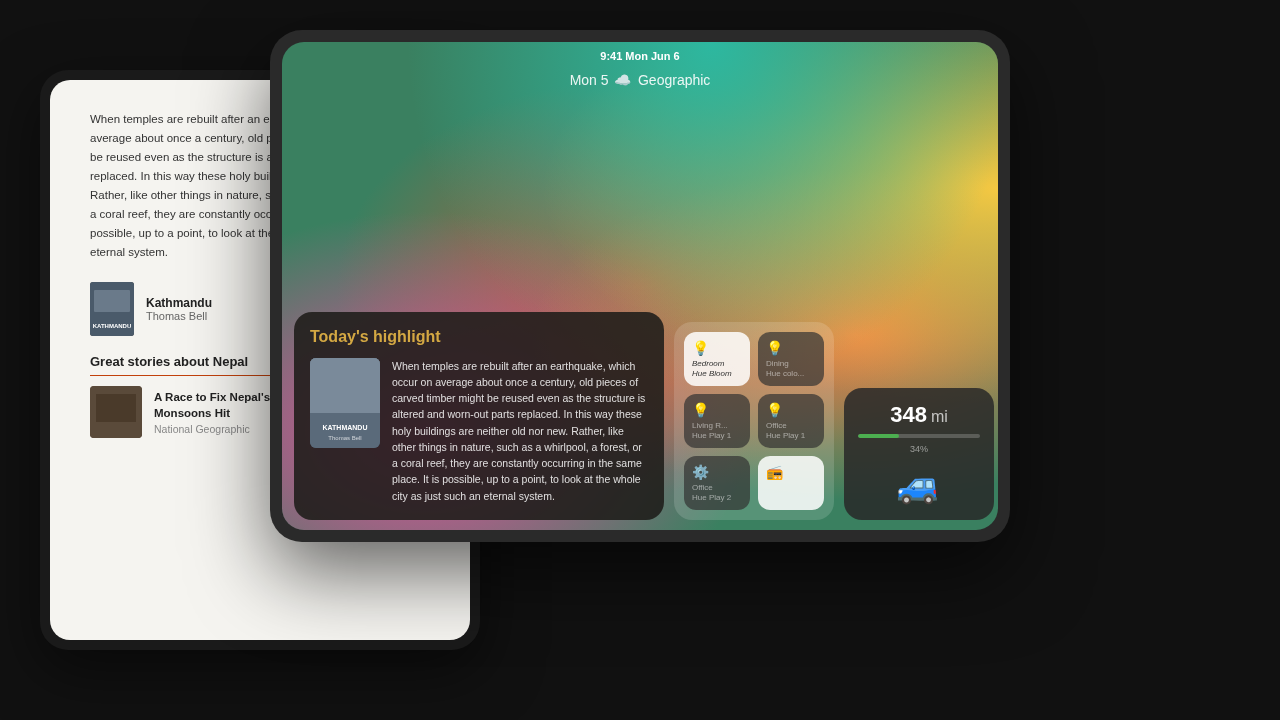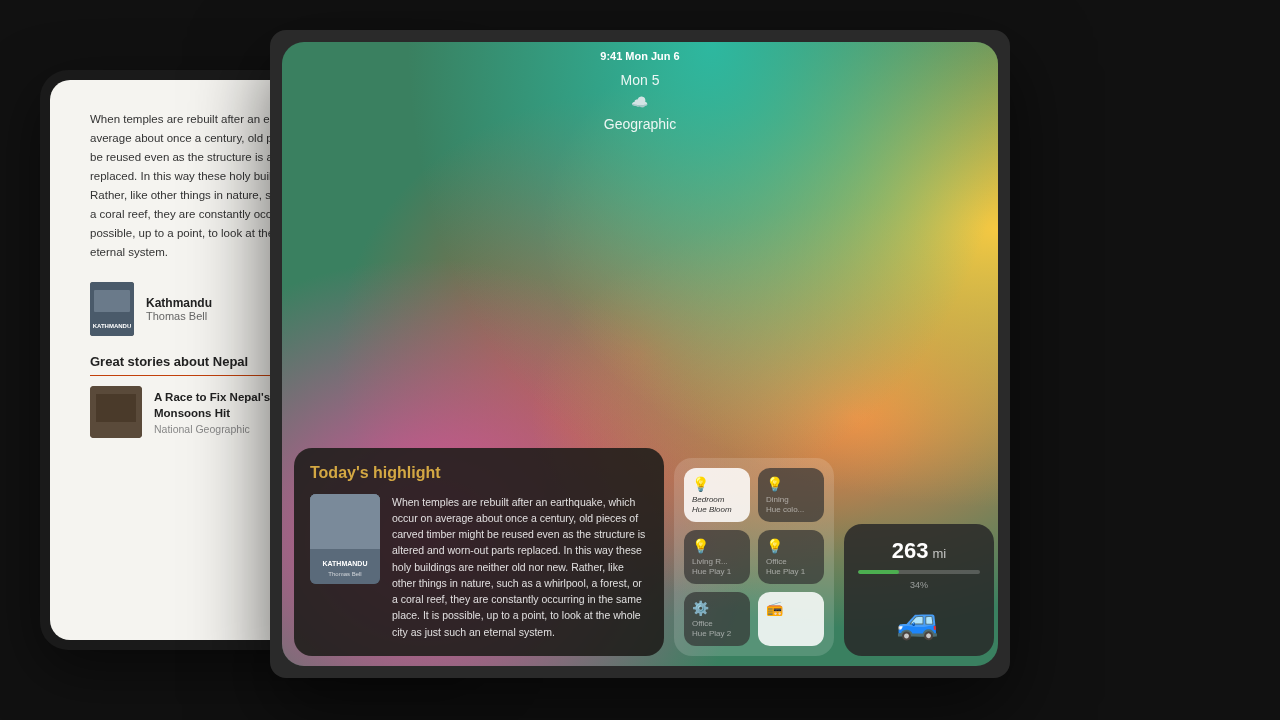--- a/index.html
+++ b/index.html
@@ -112,23 +112,23 @@
       color: #888;
       margin-top: 2px;
     }
 
     
     .ipad-front {
       position: absolute;
       left: 230px;
       top: 0;
       width: 740px;
-      height: 648px;
+      height: 512px;
       background: #2a2a2a;
-      border-radius: 16px;
+      border-radius: 32px;
       box-shadow: 0 30px 80px rgba(0,0,0,0.6);
       overflow: hidden;
     }
     .ipad-front-screen {
       position: absolute;
       top: 12px; left: 12px; right: 12px; bottom: 12px;
       border-radius: 22px;
       overflow: hidden;
     }
 
@@ -169,21 +169,20 @@
       z-index: 5;
     }
     .lock-date-line {
       font-size: 14px;
       font-weight: 400;
       opacity: 0.9;
       display: flex;
       align-items: center;
       justify-content: center;
       gap: 6px;
-      flex-direction: column;
     }
     .lock-time {
       font-size: 72px;
       font-weight: 200;
       letter-spacing: -2px;
       line-height: 1;
       margin-top: 4px;
     }
     .weather-icon-small {
       font-size: 14px;
@@ -302,21 +301,21 @@
       align-items: center;
       justify-content: center;
       gap: 6px;
     }
     .car-distance {
       font-size: 22px;
       font-weight: 700;
       color: #fff;
     }
     .car-distance-unit {
-      font-size: 13px;
+      font-size: 16px;
       color: rgba(255,255,255,0.7);
     }
     .car-bar {
       width: 100%;
       height: 4px;
       background: rgba(255,255,255,0.2);
       border-radius: 2px;
       overflow: hidden;
     }
     .car-bar-fill {
@@ -430,21 +429,21 @@
             </div>
             <div class="home-control active">
               <span class="home-control-icon">📻</span>
               <span class="home-control-label"></span>
             </div>
           </div>
         </div>
 
         <div class="widget-car">
           <div style="display:flex;align-items:baseline;gap:4px;">
-            <span class="car-distance">263</span>
+            <span class="car-distance">348</span>
             <span class="car-distance-unit">mi</span>
           </div>
           <div class="car-bar">
             <div class="car-bar-fill"></div>
           </div>
           <div style="font-size:9px;color:rgba(255,255,255,0.5);">34%</div>
           <div class="car-icon">🚙</div>
         </div>
 
       </div>

